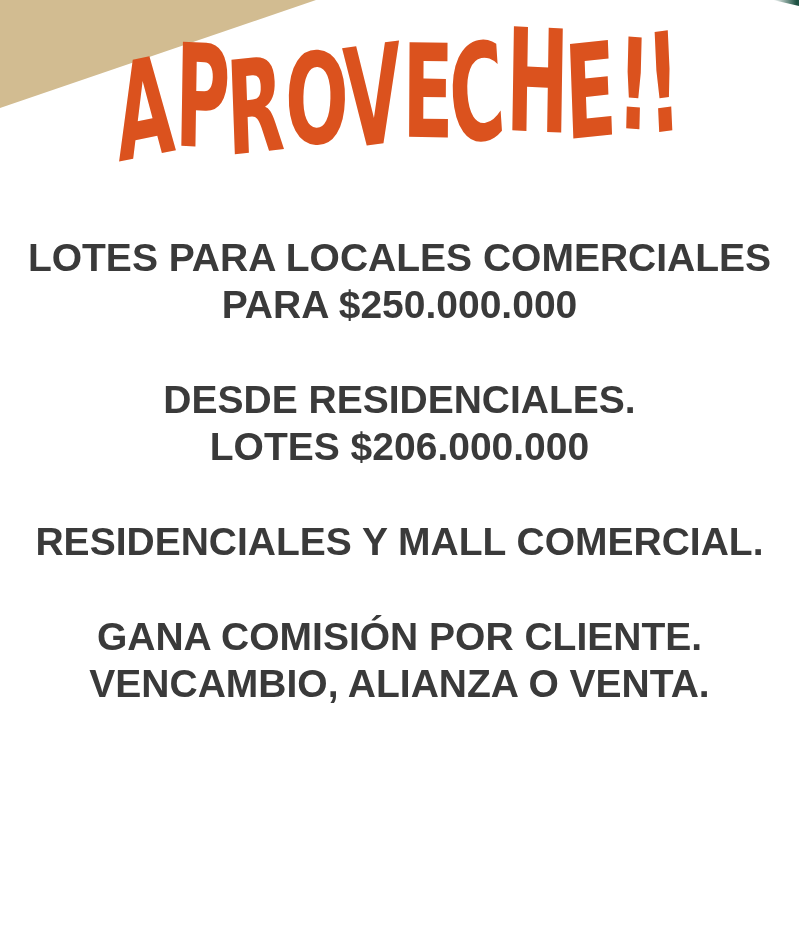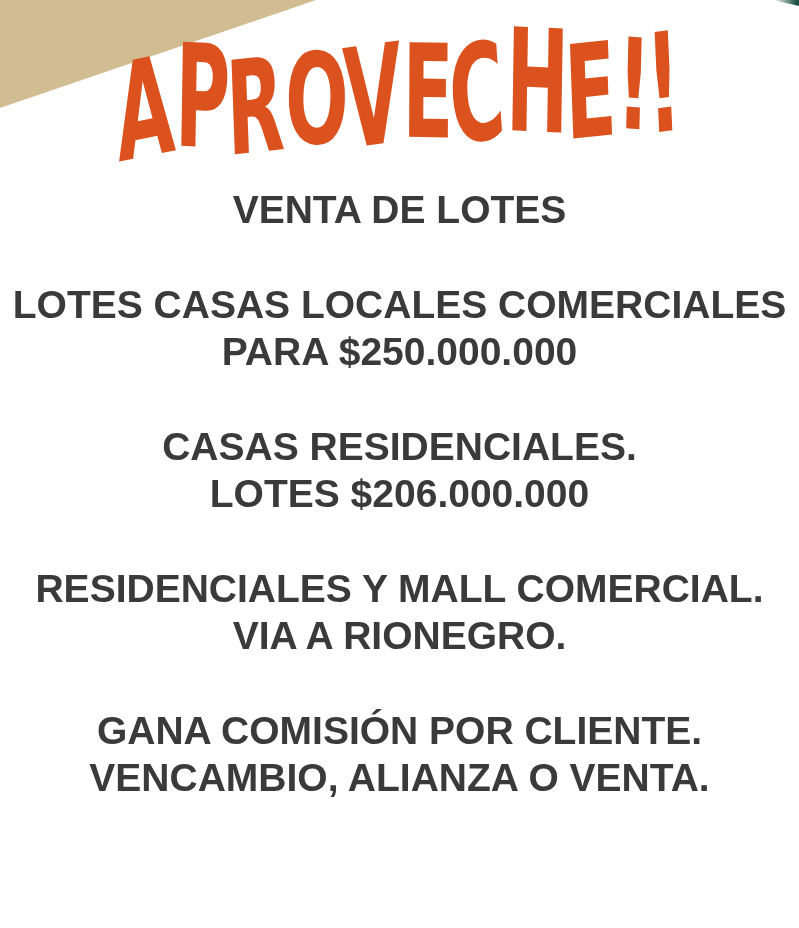--- a/index.html
+++ b/index.html
@@ -75,36 +75,34 @@
   <div class="corner-triangle"></div>
   <div class="corner-sliver"></div>
 
   <div class="headline-wrap">
     <h1 class="headline"><span class="hl-letter j0">A</span><span class="hl-letter j1">P</span><span class="hl-letter j2">R</span><span class="hl-letter j3">O</span><span class="hl-letter j4">V</span><span class="hl-letter j5">E</span><span class="hl-letter j0">C</span><span class="hl-letter j1">H</span><span class="hl-letter j2">E</span><span class="hl-letter j3">!</span><span class="hl-letter j4">!</span></h1>
   </div>
 
   <div class="body-text">
 
     <p class="block">
-      <span class="line">VENTA DE LOTES</span>
     </p>
 
     <p class="block">
-      <span class="line">LOTES CASAS LOCALES COMERCIALES</span>
+      <span class="line">LOTES PARA LOCALES COMERCIALES</span>
       <span class="line">PARA $250.000.000</span>
     </p>
 
     <p class="block">
-      <span class="line">CASAS RESIDENCIALES.</span>
+      <span class="line">DESDE RESIDENCIALES.</span>
       <span class="line">LOTES $206.000.000</span>
     </p>
 
     <p class="block">
       <span class="line">RESIDENCIALES Y MALL COMERCIAL.</span>
-      <span class="line">VIA A RIONEGRO.</span>
     </p>
 
     <p class="block">
       <span class="line">GANA COMISIÓN POR CLIENTE.</span>
       <span class="line">VENCAMBIO, ALIANZA O VENTA.</span>
     </p>
 
   </div>
 </div>
 

